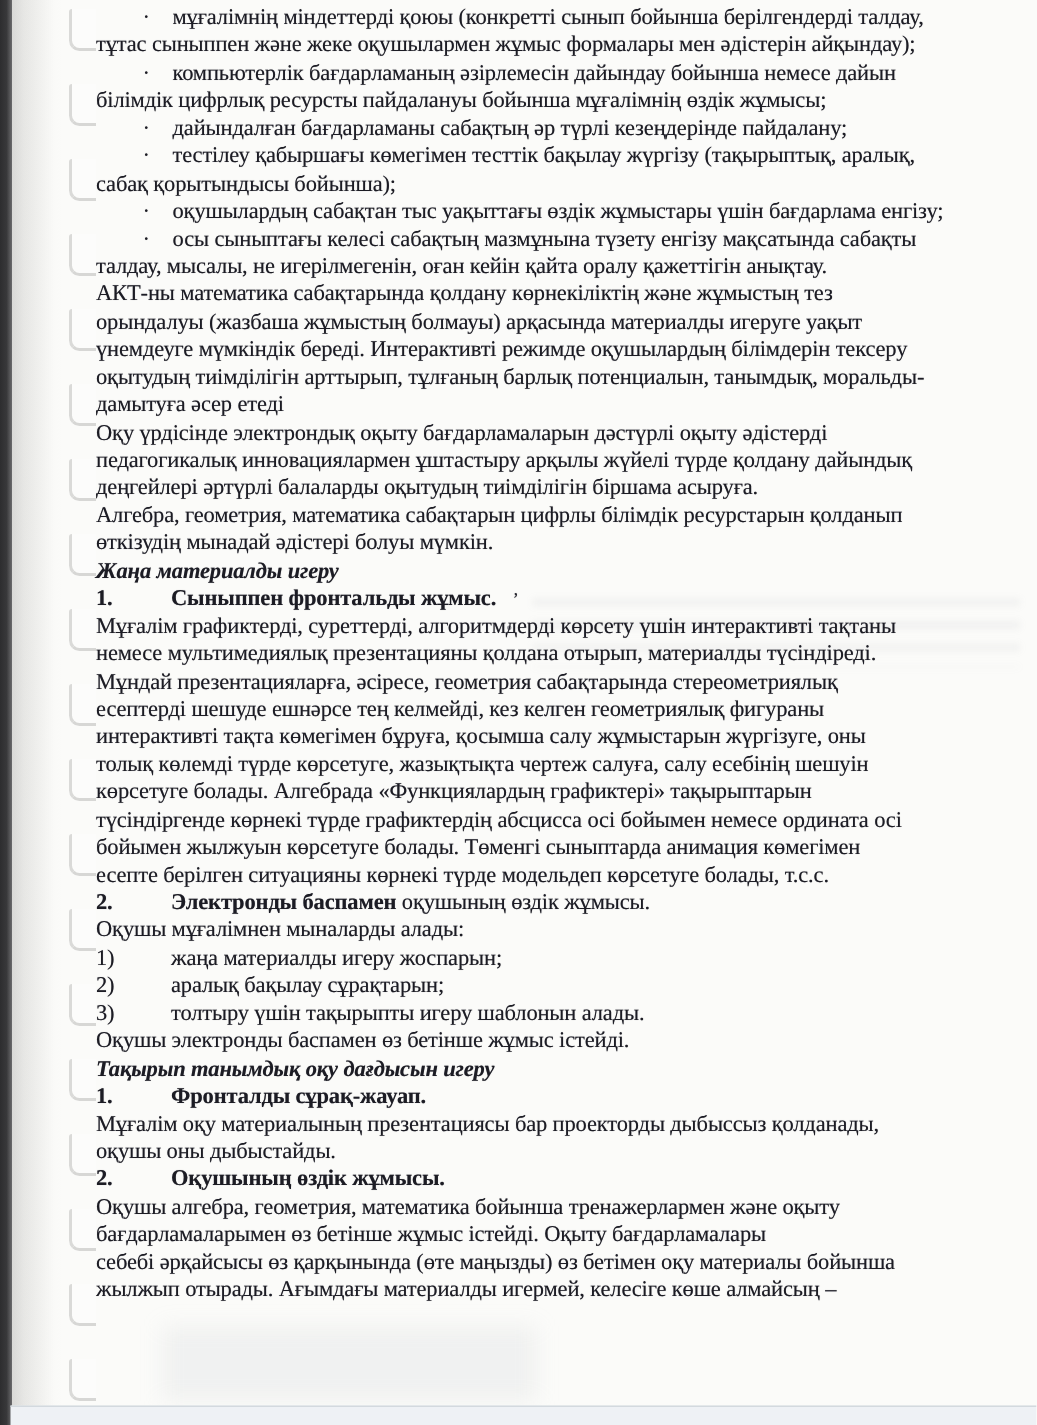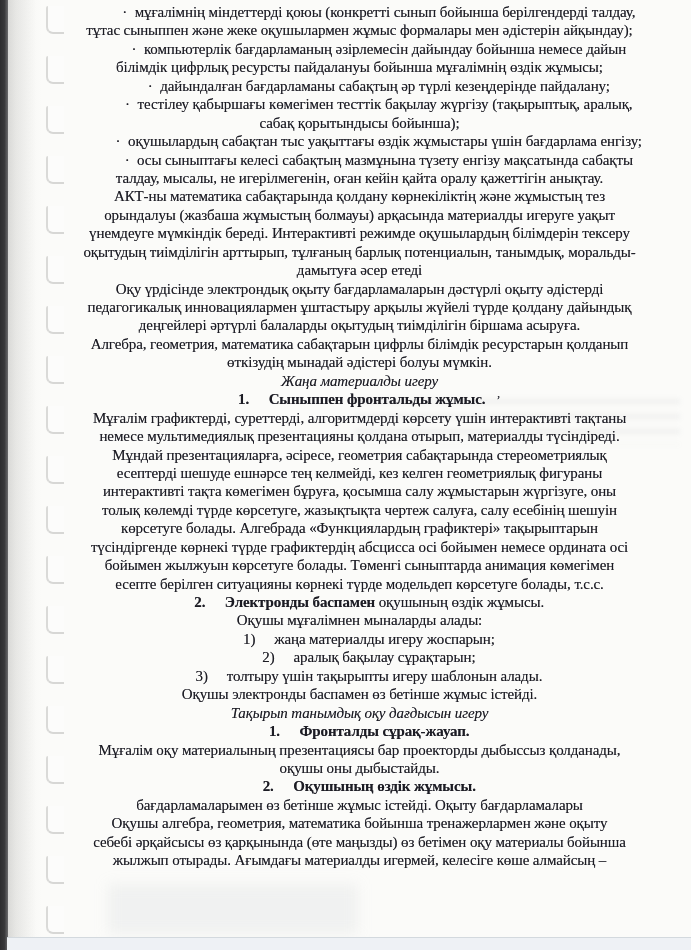--- a/index.html
+++ b/index.html
@@ -54,31 +54,30 @@
   .smudge-b{
     position:absolute;left:108px;top:884px;width:250px;height:50px;
     background:rgba(188,194,200,.16);filter:blur(7px);
   }
   .pen-dot{
     position:absolute;left:338px;top:417px;width:3px;height:3px;border-radius:50%;
     background:rgba(55,55,70,.55);
   }
   
   .text-block{
-    position:absolute;left:52px;top:3px;width:615px;
+    position:absolute;left:64px;top:3px;width:615px;
     font-size:15px;line-height:18.45px;letter-spacing:-0.1px;
     color:var(--text-color);
     text-shadow:0 0 .45px rgba(28,28,40,.55);
-    text-align:center;
   }
   .line{height:18.45px;white-space:nowrap;}
   .marker-bullet{display:inline-block;width:51px;text-indent:31px;}
   .marker-num{display:inline-block;width:50px;}
   .bold{font-weight:700;}
-  .para-heading .line{font-weight:400;font-style:italic;}
+  .para-heading .line{font-weight:700;font-style:italic;}
   .para-numbold .line{font-weight:700;}
   .stray{
     font-weight:400;font-style:normal;margin-left:11px;
     font-size:12px;color:#2a2a32;
   }
 </style>
 </head>
 <body>
 
 <div class="page">
@@ -168,22 +167,22 @@
         <div class="line"><span class="marker-num bold">1.</span><span>Фронталды сұрақ-жауап.</span></div>
       </div>
       <div class="para para-plain">
         <div class="line"><span>Мұғалім оқу материалының презентациясы бар проекторды дыбыссыз қолданады,</span></div>
         <div class="line"><span>оқушы оны дыбыстайды.</span></div>
       </div>
       <div class="para para-numbold">
         <div class="line"><span class="marker-num bold">2.</span><span>Оқушының өздік жұмысы.</span></div>
       </div>
       <div class="para para-plain">
+        <div class="line"><span>Оқушы алгебра, геометрия, математика бойынша тренажерлармен және оқыту</span></div>
         <div class="line"><span>бағдарламаларымен өз бетінше жұмыс істейді. Оқыту бағдарламалары</span></div>
-        <div class="line"><span>Оқушы алгебра, геометрия, математика бойынша тренажерлармен және оқыту</span></div>
         <div class="line"><span>себебі әрқайсысы өз қарқынында (өте маңызды) өз бетімен оқу материалы бойынша</span></div>
         <div class="line"><span>жылжып отырады. Ағымдағы материалды игермей, келесіге көше алмайсың –</span></div>
       </div>
     </div>
 
   <div class="scan-edge"></div>
   <div class="edge-shadow"></div>
   <div class="scan-footer"></div>
 <div class="hole" style="top: 6px;"></div>
     <div class="hole" style="top: 56px;"></div>

